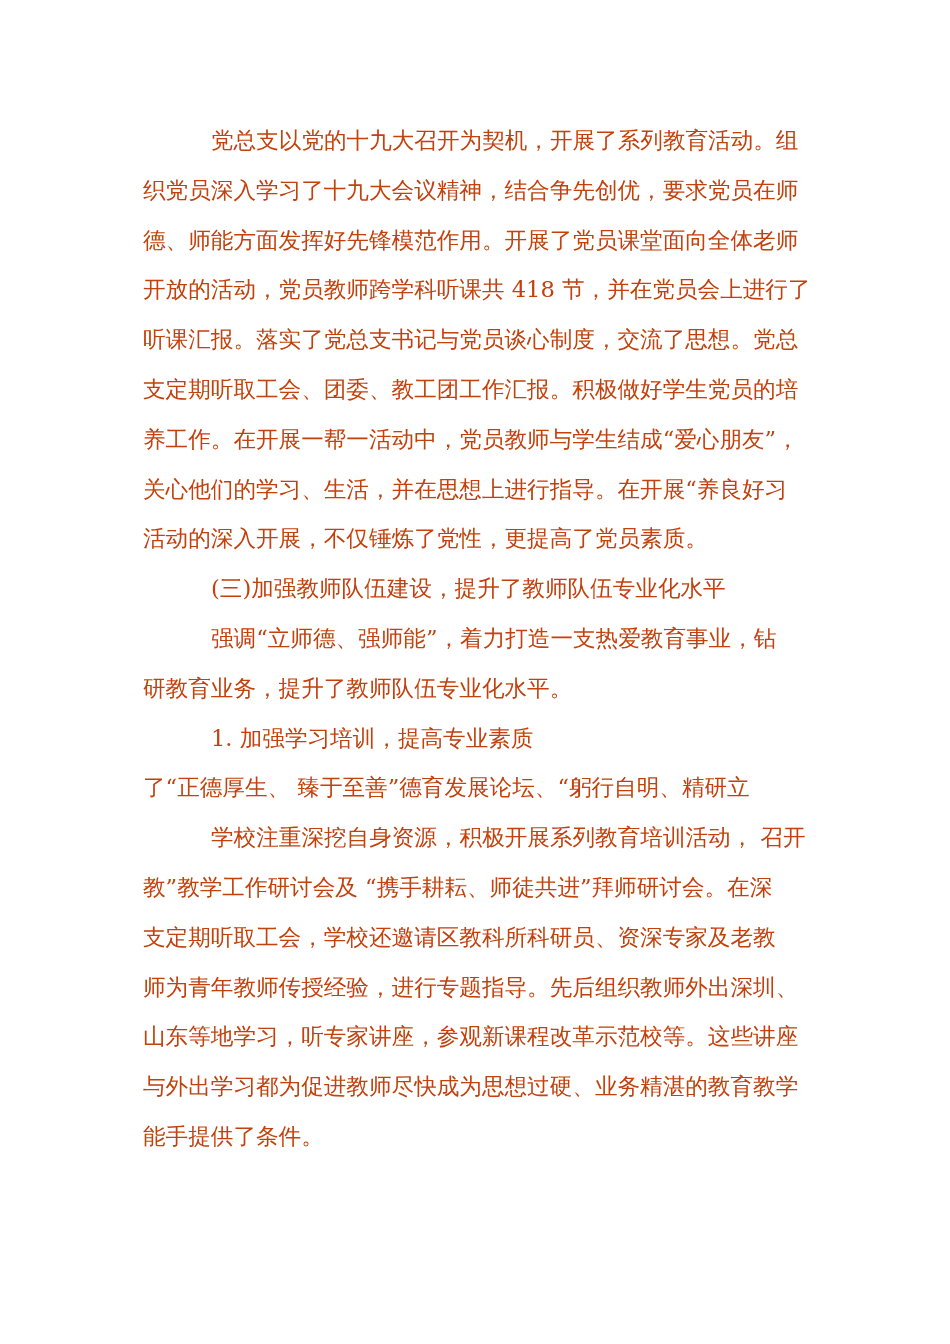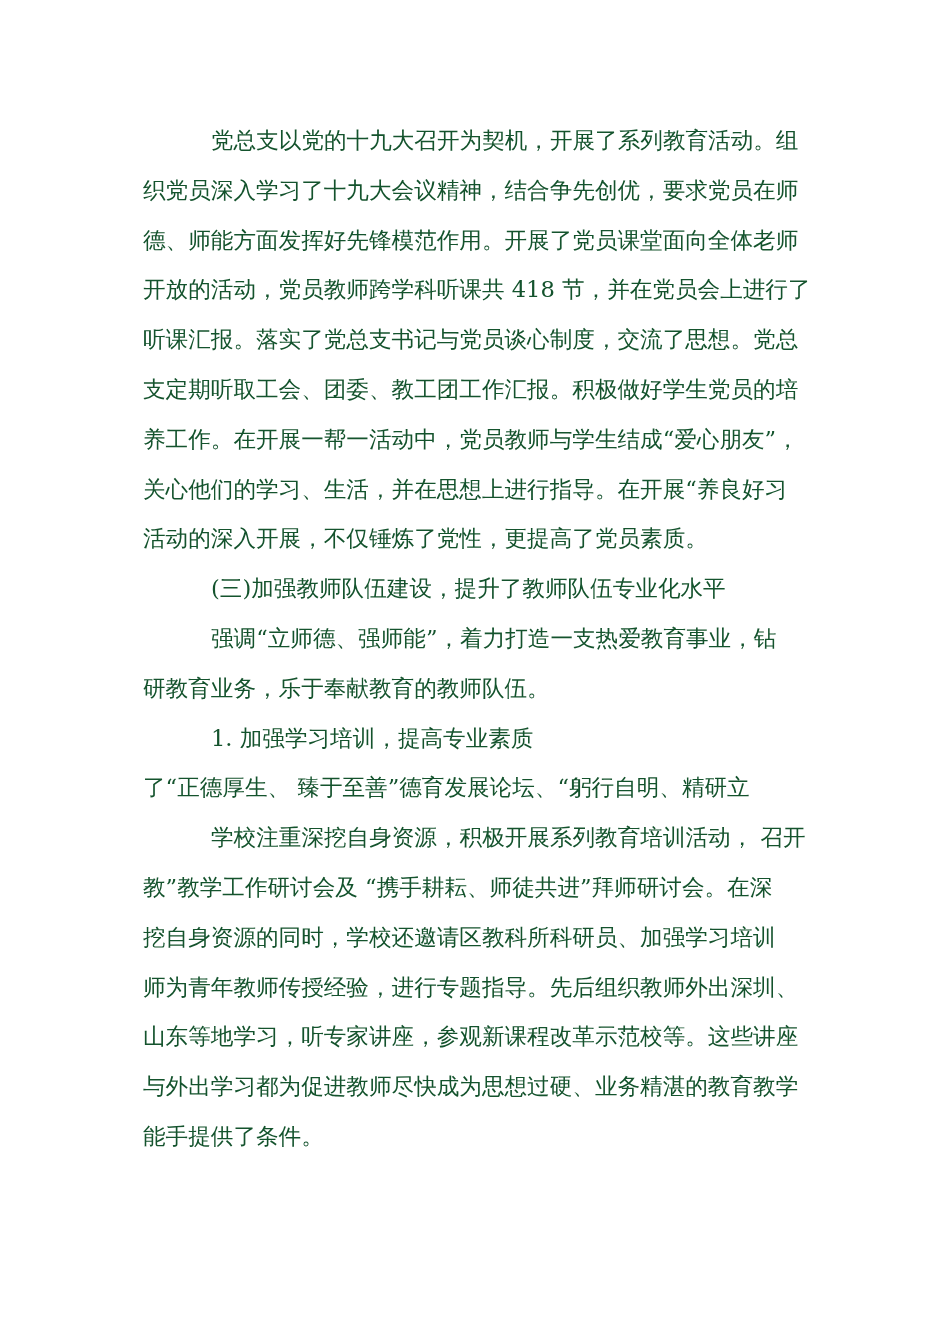--- a/index.html
+++ b/index.html
@@ -14,21 +14,21 @@
     overflow: hidden;
   }
   .page {
     position: absolute;
     left: 143px;
     top: 116px;
     width: 662px;
     font-family: "DejaVu Serif", "Liberation Serif", serif;
     font-size: 22.6px;
     line-height: 49.8px;
-    color: #14532d;
+    color: #c2410c;
     text-align: justify;
   }
   .line {
     display: block;
     white-space: nowrap;
     height: 49.8px;
   }
   .indent {
     padding-left: 68px;
   }
@@ -49,31 +49,31 @@
     <span class="line">关心他们的学习、生活，并在思想上进行指导。在开展“养良好习</span>
     <span class="line">活动的深入开展，不仅锤炼了党性，更提高了党员素质。</span>
   </div>
 
   <div class="para-block">
     <span class="line indent">(三)加强教师队伍建设，提升了教师队伍专业化水平</span>
   </div>
 
   <div class="para-block">
     <span class="line indent">强调“立师德、强师能”，着力打造一支热爱教育事业，钻</span>
-    <span class="line">研教育业务，乐于奉献教育的教师队伍。</span>
+    <span class="line">研教育业务，提升了教师队伍专业化水平。</span>
   </div>
 
   <div class="para-block">
     <span class="line indent">1. 加强学习培训，提高专业素质</span>
   </div>
 
   <div class="para-block">
     <span class="line">了“正德厚生、 臻于至善”德育发展论坛、“躬行自明、精研立</span>
     <span class="line indent">学校注重深挖自身资源，积极开展系列教育培训活动， 召开</span>
     <span class="line">教”教学工作研讨会及 “携手耕耘、师徒共进”拜师研讨会。在深</span>
-    <span class="line">挖自身资源的同时，学校还邀请区教科所科研员、加强学习培训</span>
+    <span class="line">支定期听取工会，学校还邀请区教科所科研员、资深专家及老教</span>
     <span class="line">师为青年教师传授经验，进行专题指导。先后组织教师外出深圳、</span>
     <span class="line">山东等地学习，听专家讲座，参观新课程改革示范校等。这些讲座</span>
     <span class="line">与外出学习都为促进教师尽快成为思想过硬、业务精湛的教育教学</span>
     <span class="line">能手提供了条件。</span>
   </div>
 
 </div>
 
 </body></html>

